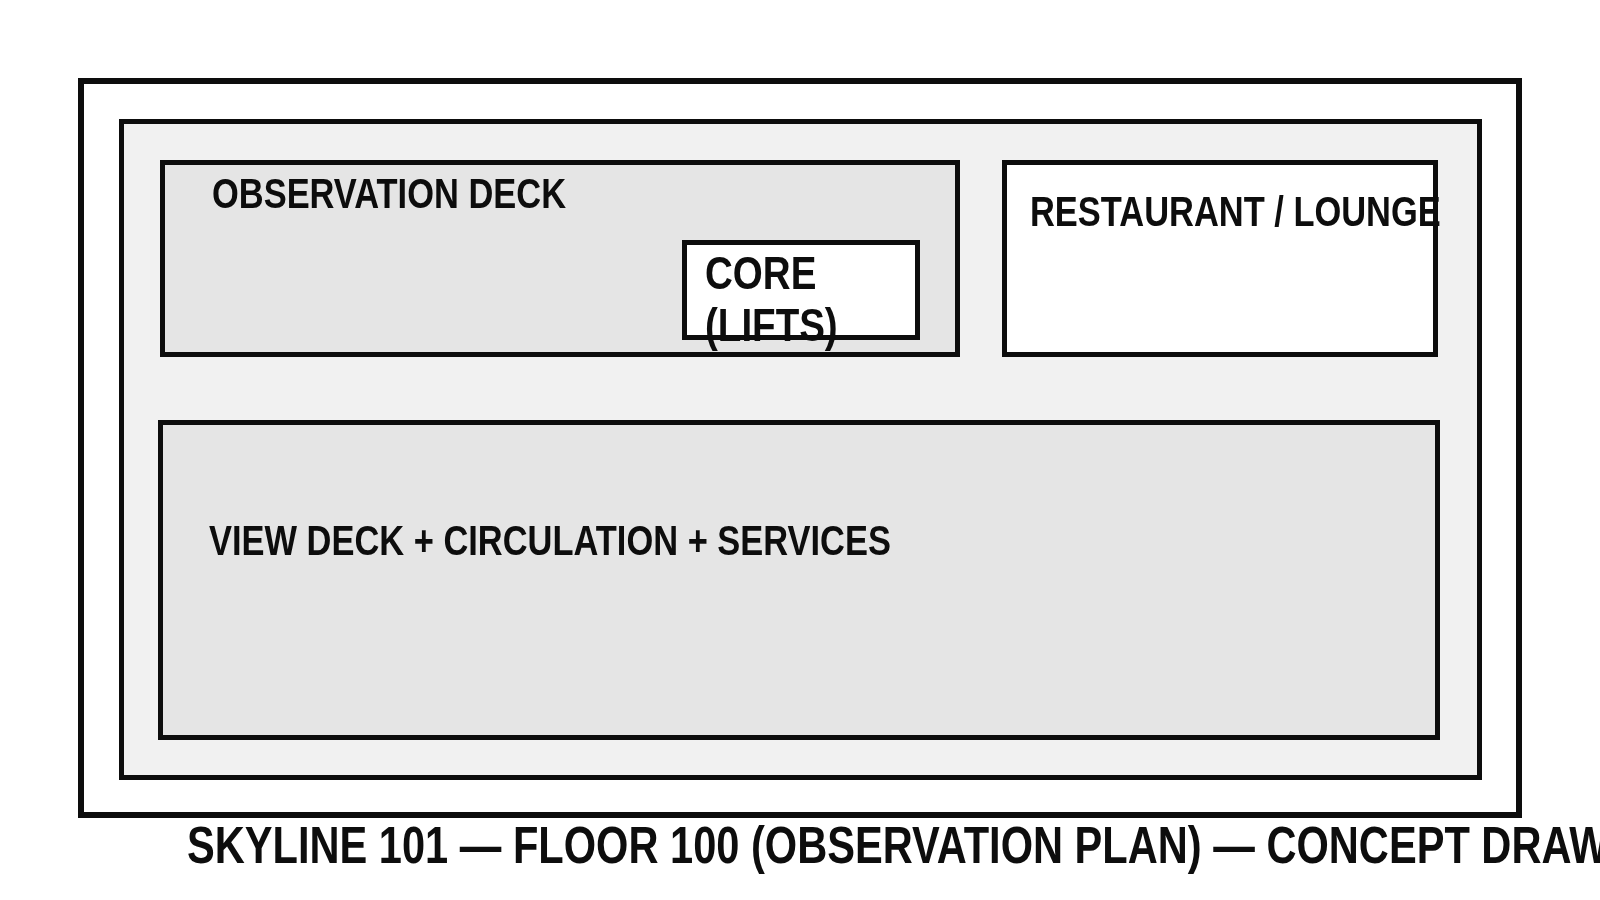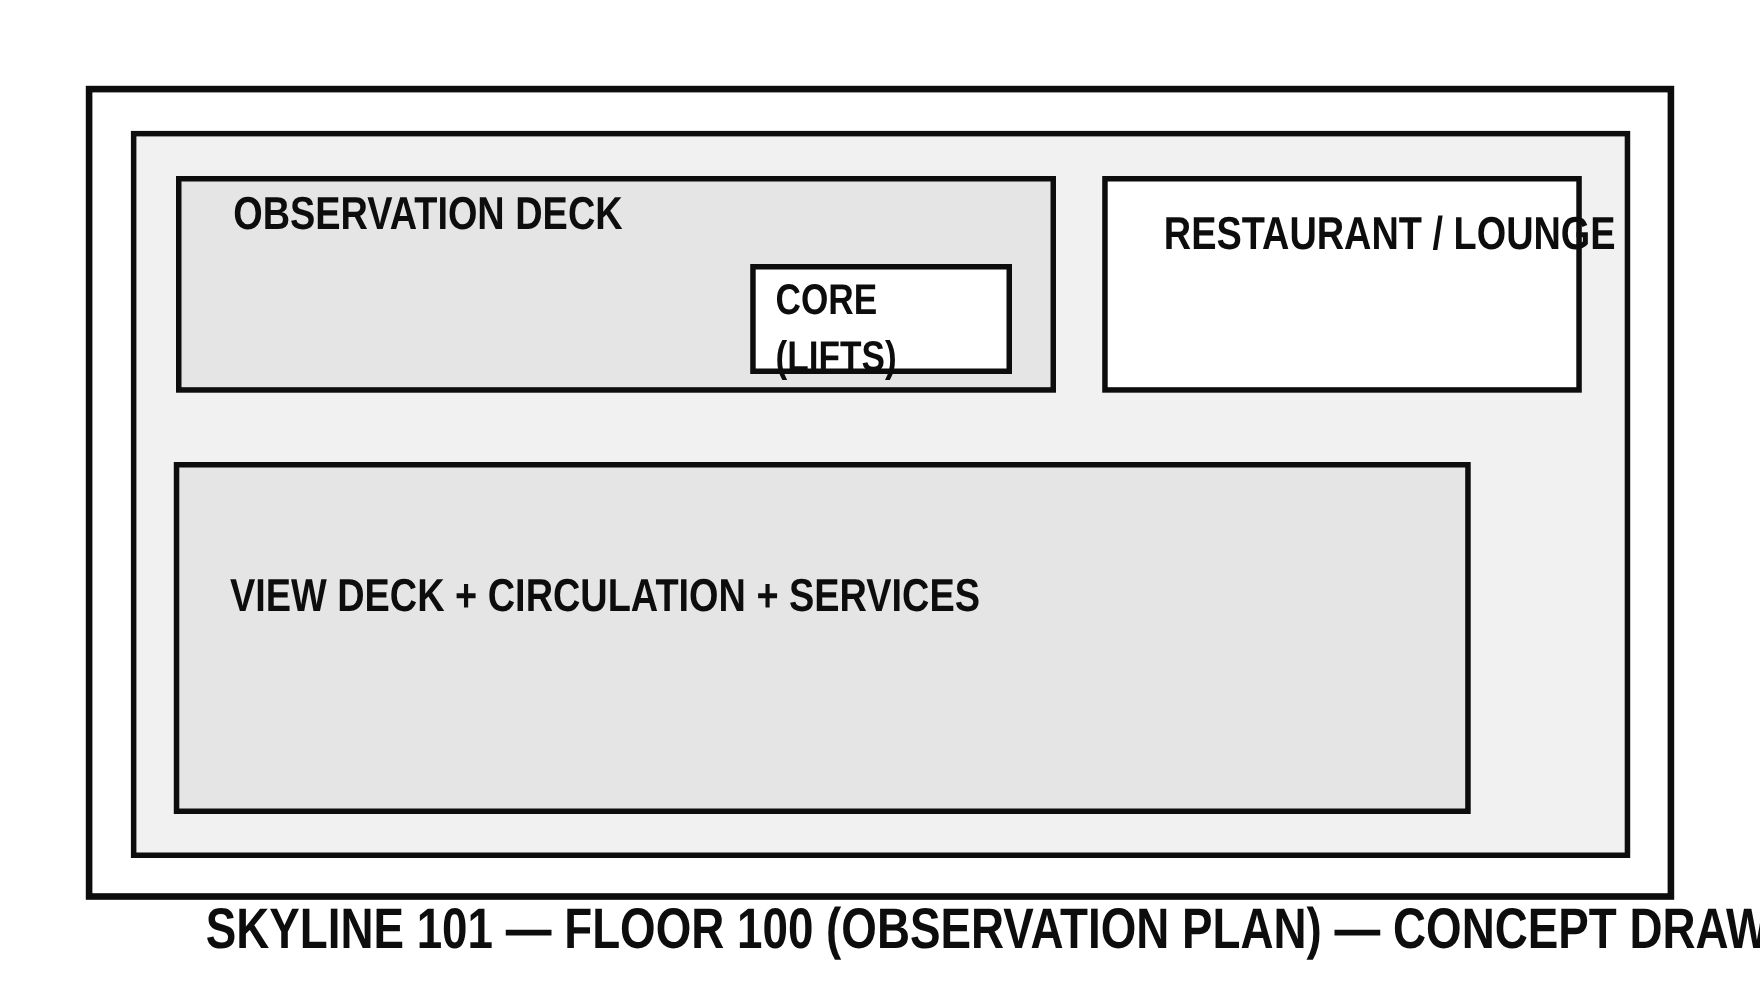--- a/index.html
+++ b/index.html
@@ -29,42 +29,42 @@
     background: #f1f1f1;
   }
 
   
   .zone { position: absolute; border: 5px solid #0d0d0d; }
   .zone.gray  { background: #e5e5e5; }
   .zone.white { background: #ffffff; }
 
   .zone-obs        { left: 36px;  top: 36px;  width: 800px;  height: 197px; }
   .zone-restaurant { left: 878px; top: 36px;  width: 436px;  height: 197px; }
-  .zone-view       { left: 34px;  top: 296px; width: 1179px; height: 320px; }
+  .zone-view       { left: 34px;  top: 296px; width: 1282px; height: 320px; }
   .zone-core       { left: 517px; top: 75px;  width: 238px;  height: 100px; }
 
   
   .label {
     position: absolute;
     font-size: 42px;
     line-height: 1;
     white-space: nowrap;
     color: #0d0d0d;
   }
   .cond {
     display: inline-block;
     transform: scaleX(0.82);
     transform-origin: left top;
     white-space: nowrap;
   }
   .obs-label  { left: 47px; top: 8px; }
-  .rest-label { left: 23px; top: 26px; margin-left: 28px; }
+  .rest-label { left: 23px; top: 26px; }
   .view-label { left: 46px; top: 95px; }
 
-  .core-label { left: 18px; top: 2px; font-size: 39px; line-height: 52px; }
+  .core-label { left: 18px; top: 2px; font-size: 47px; line-height: 52px; }
   .core-label .cond { display: block; }
 
   
   .caption {
     position: absolute;
     left: 0; top: 816px;
     width: 1600px;
     text-align: center;
     font-size: 52px;
     line-height: 1.12;

